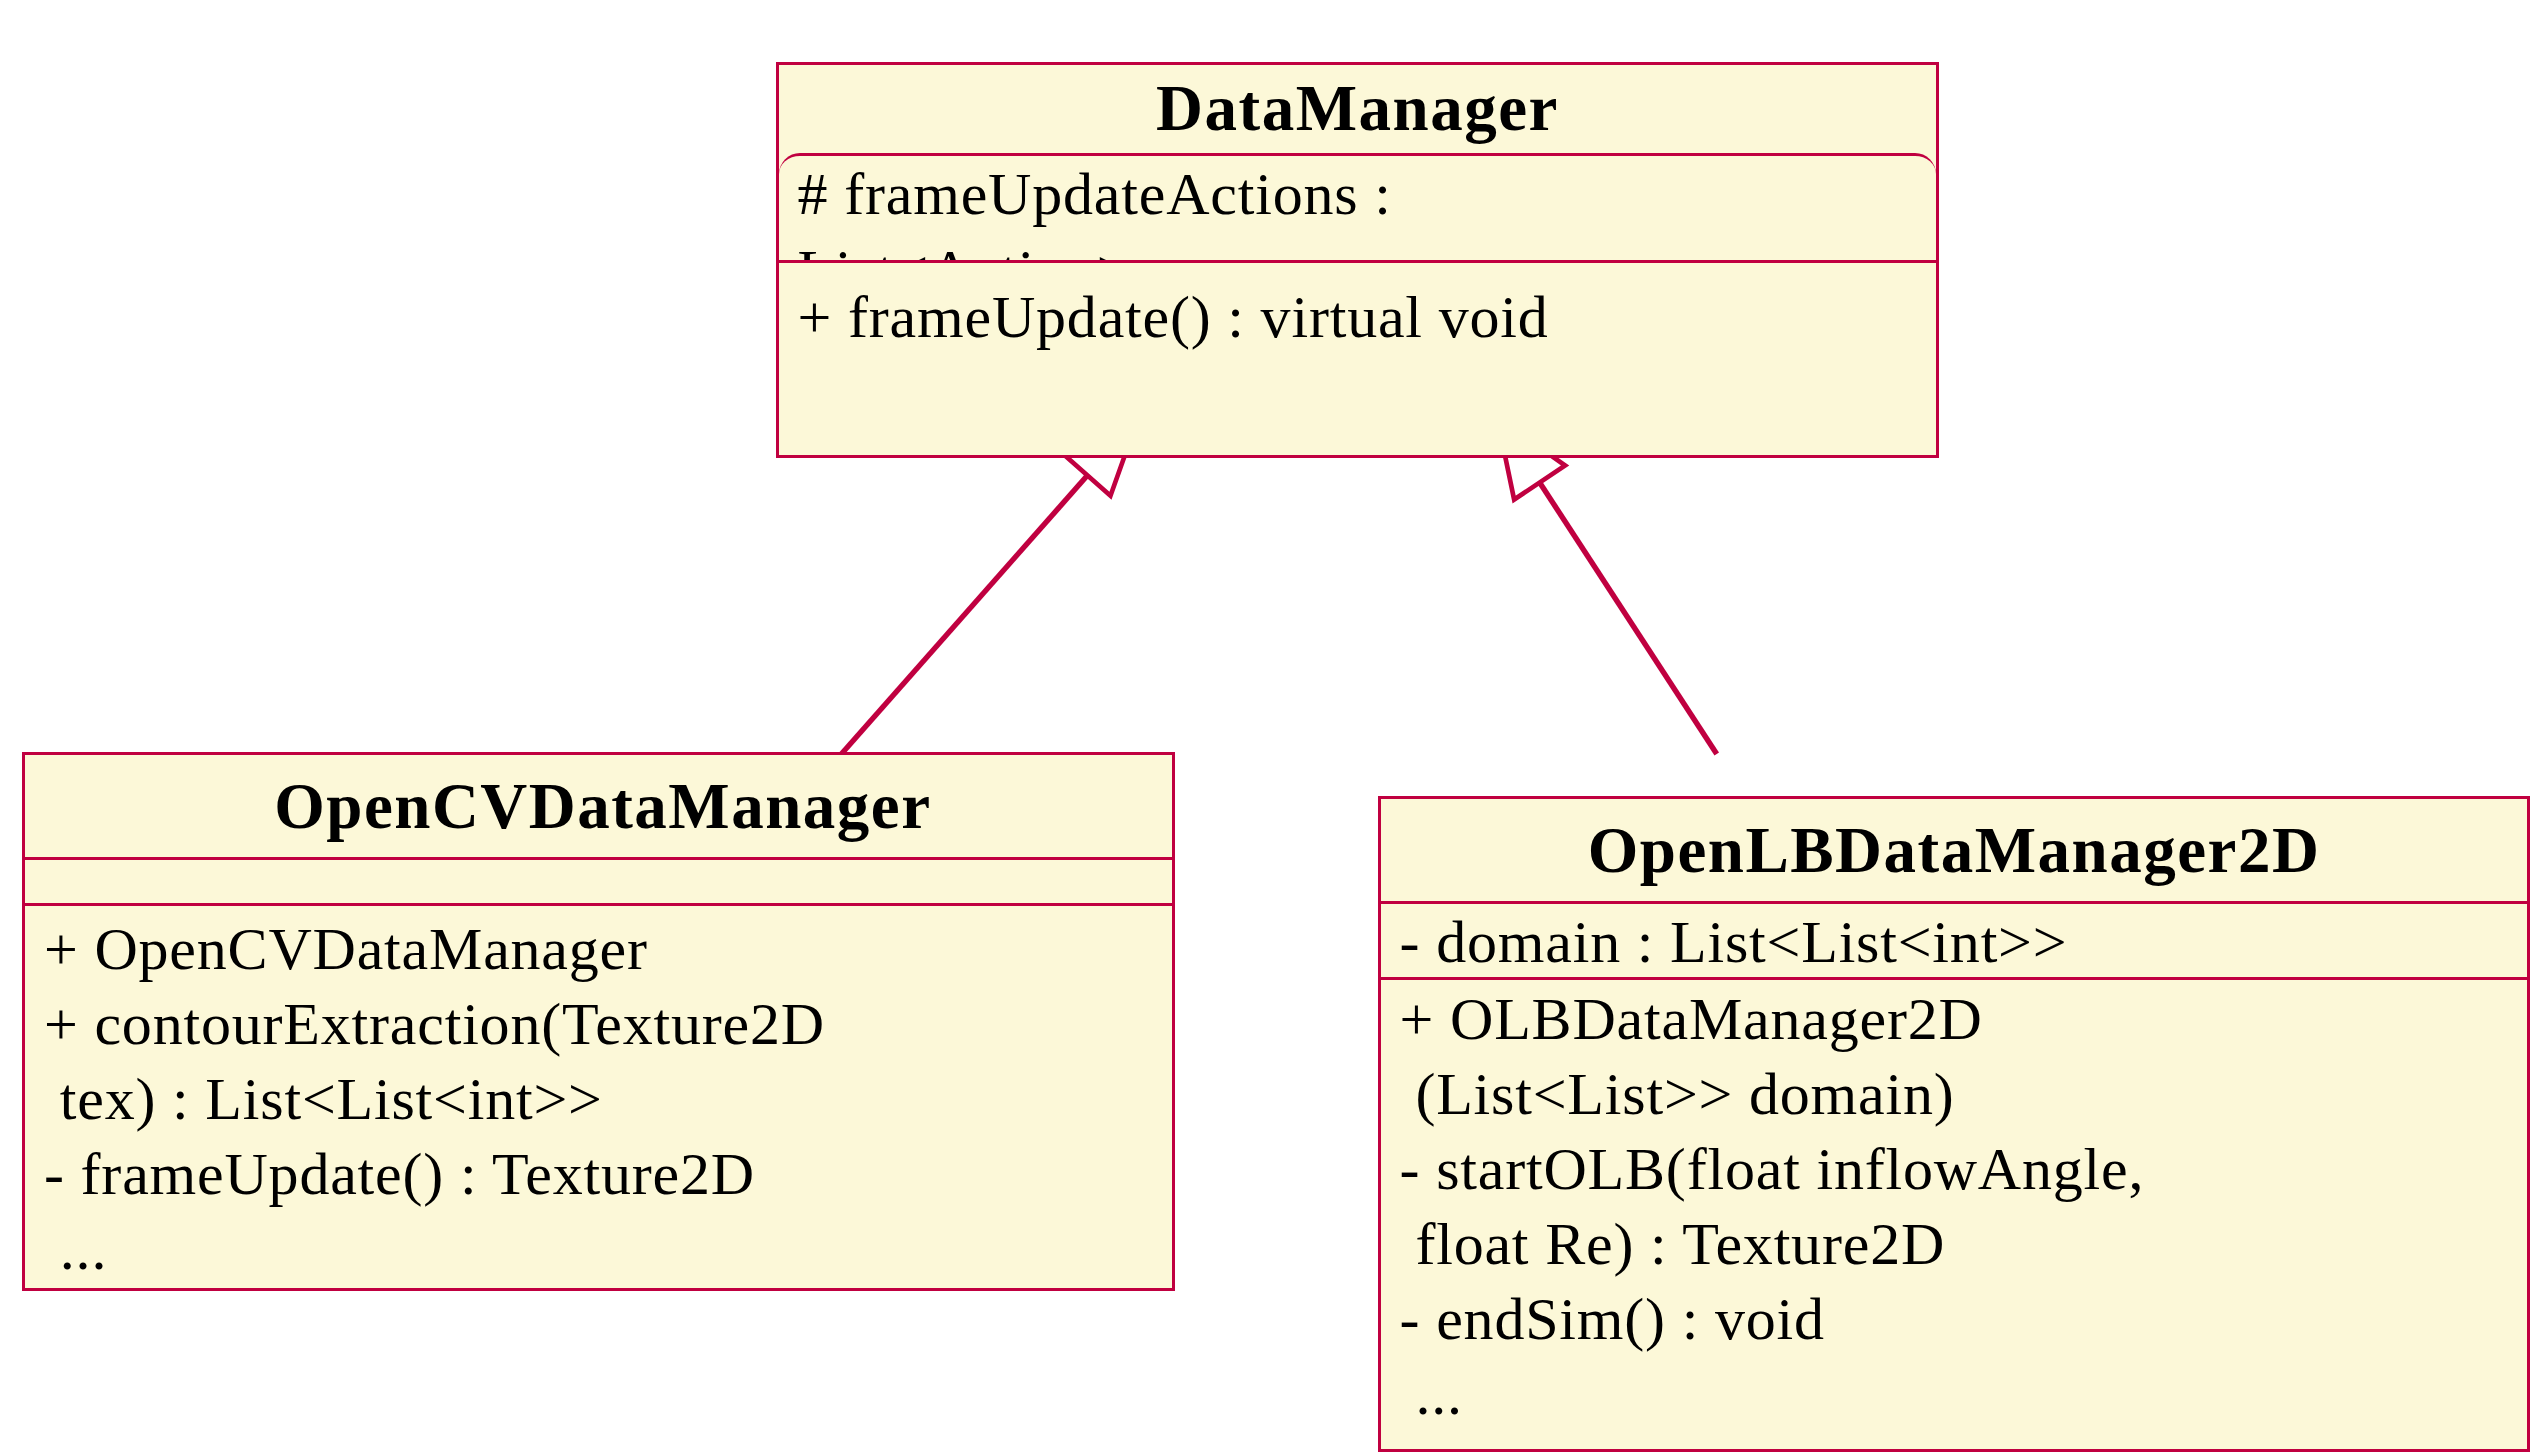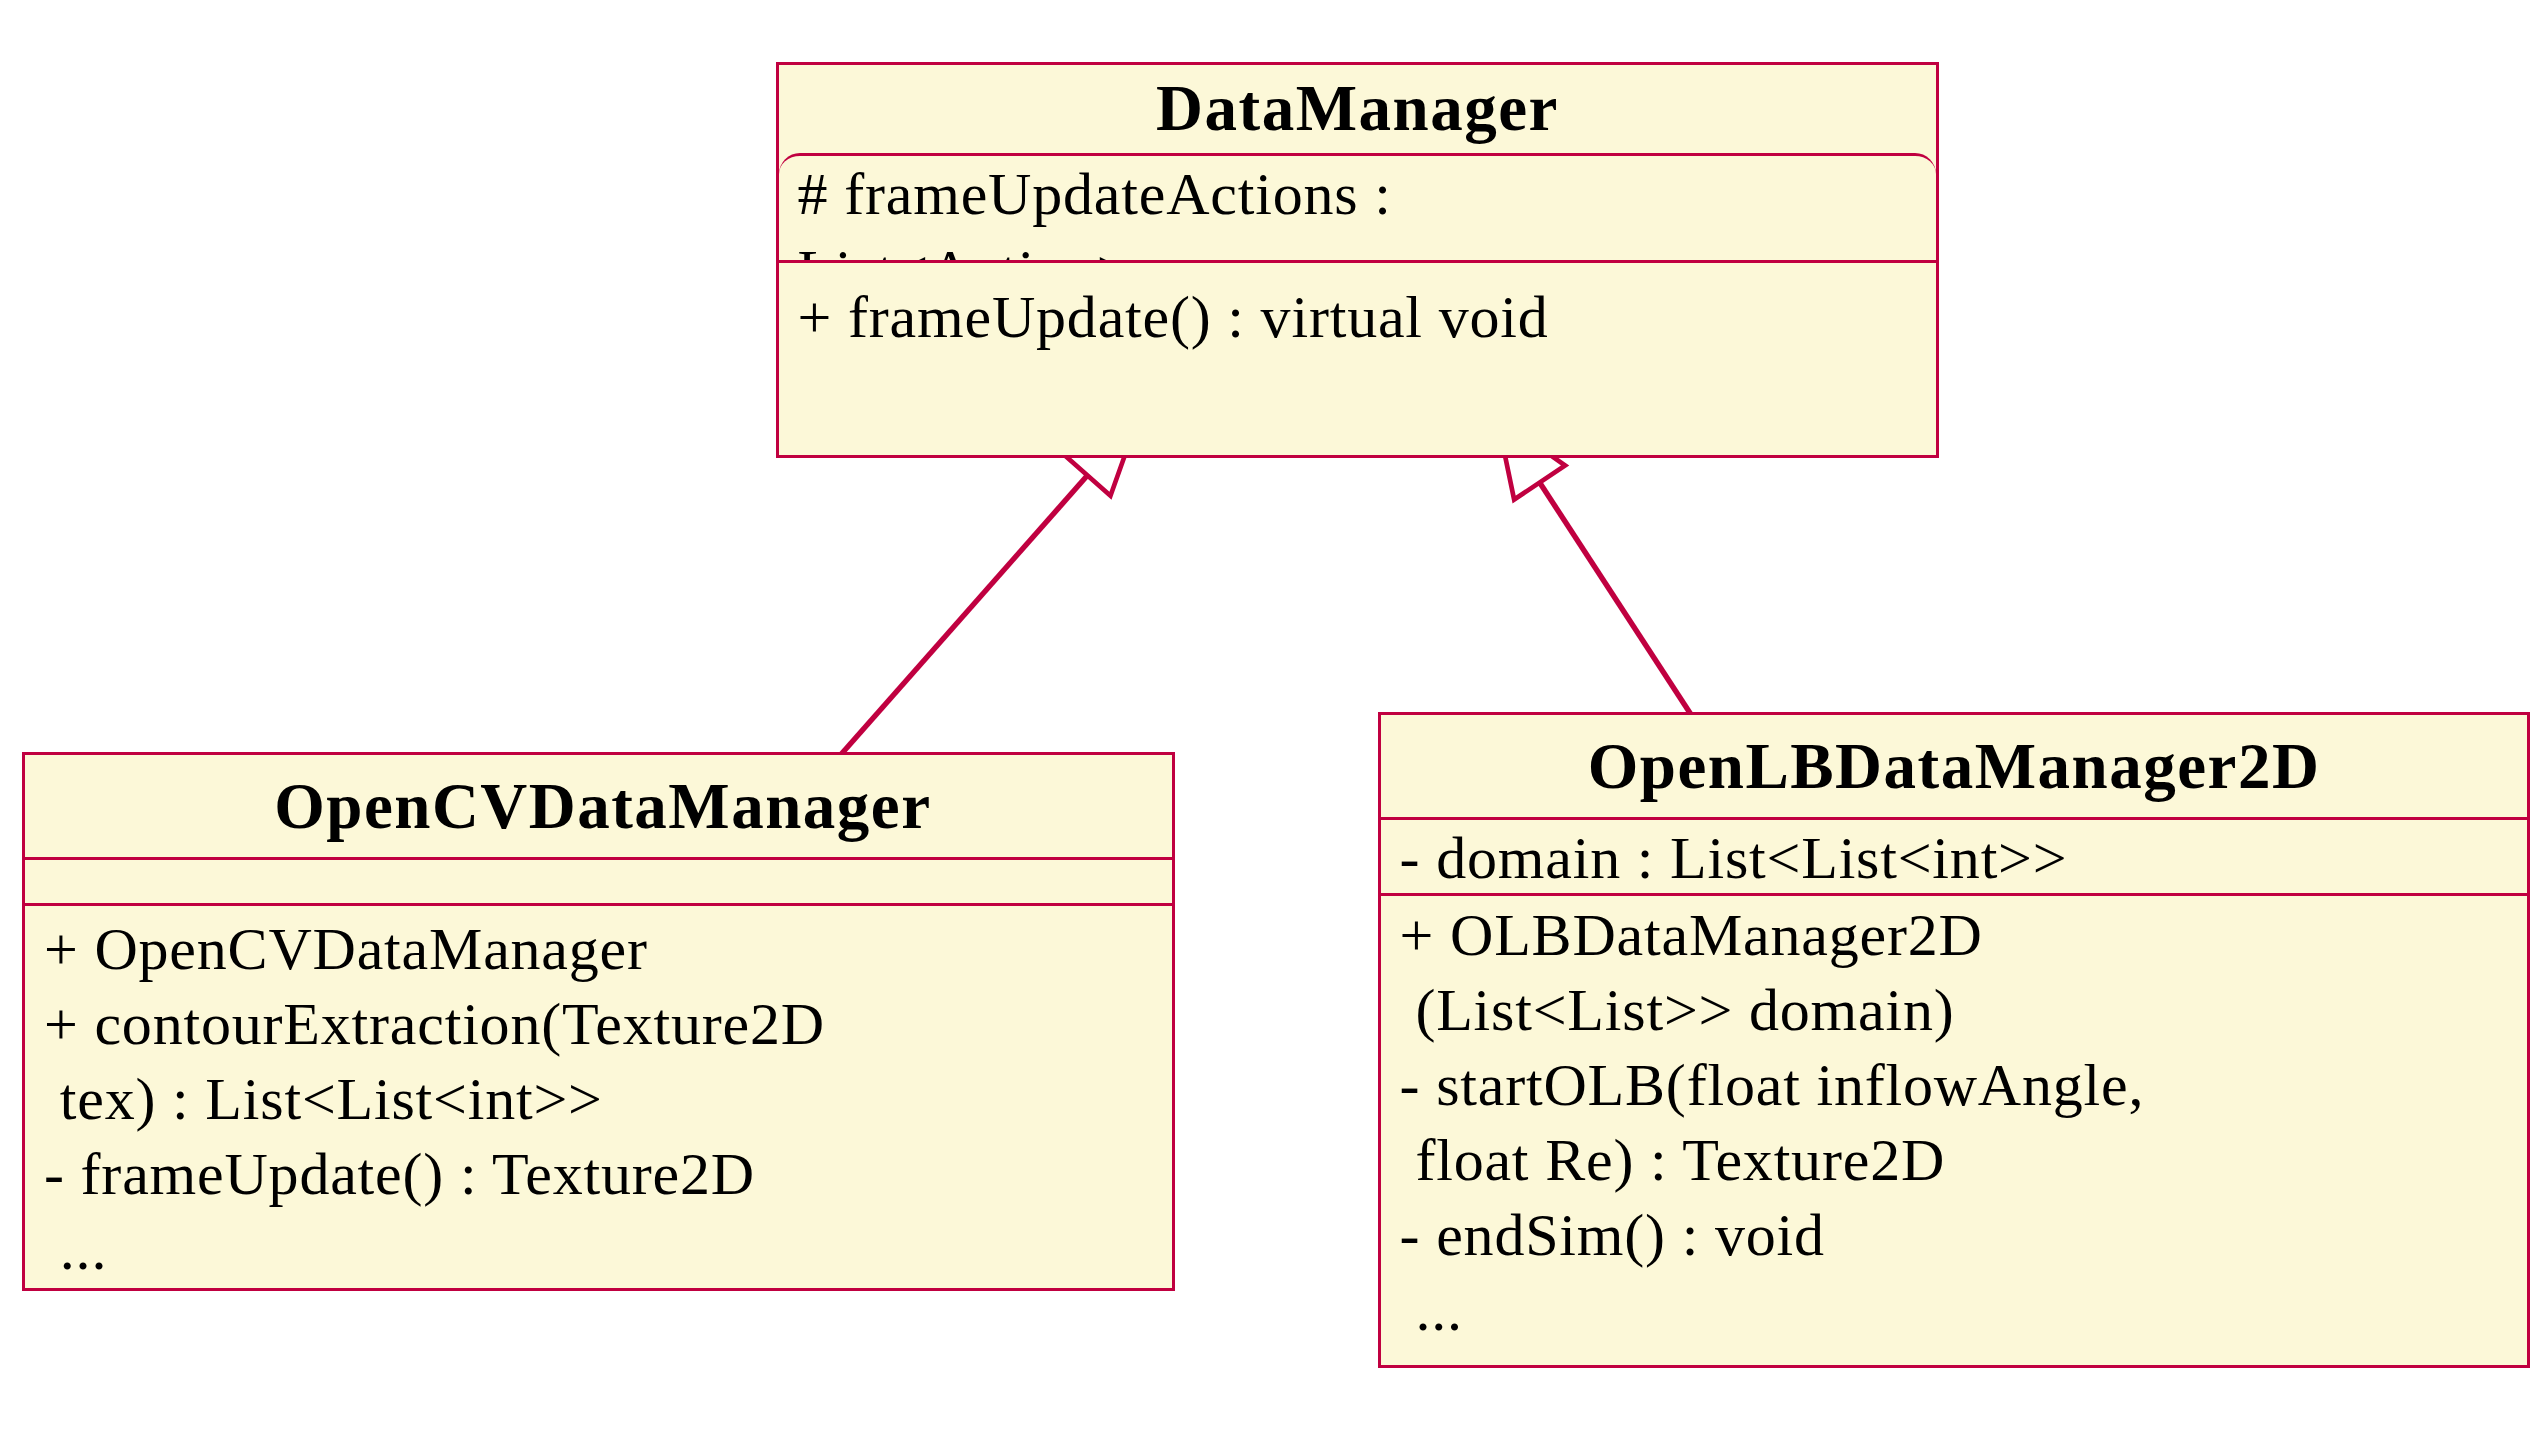--- a/index.html
+++ b/index.html
@@ -62,21 +62,21 @@
   #class-datamanager { left: 776px; top: 21.6px;  width: 1163px; height: 396px; margin-top: 40px; }
   #class-datamanager .uml-title { height: 88px; }
   #class-datamanager .uml-attrs { height: 107px; line-height: 77px; border-radius: 21px; }
   #class-datamanager .uml-ops   { padding-top: 17px; }
 
   #class-opencv { left: 22.4px; top: 752px; width: 1153px; height: 539px; }
   #class-opencv .uml-title { height: 102px; margin-left: 8px; }
   #class-opencv .uml-attrs { height: 46px; }
   #class-opencv .uml-ops   { padding-top: 6.2px; }
 
-  #class-openlb { left: 1378px; top: 712px; width: 1152px; height: 656px; }
+  #class-openlb { left: 1378px; top: 796px; width: 1152px; height: 656px; }
   #class-openlb .uml-title { height: 102px; }
   #class-openlb .uml-attrs { height: 76px; padding-top: 1px; }
   #class-openlb .uml-ops   { padding-top: 2px; }
 </style>
 </head>
 <body style="background: rgb(255, 255, 255); color: rgb(0, 0, 0);">
 
 <div class="canvas">
 
   <svg class="relations" viewBox="0 0 3282 1879" width="2538" height="1453">

